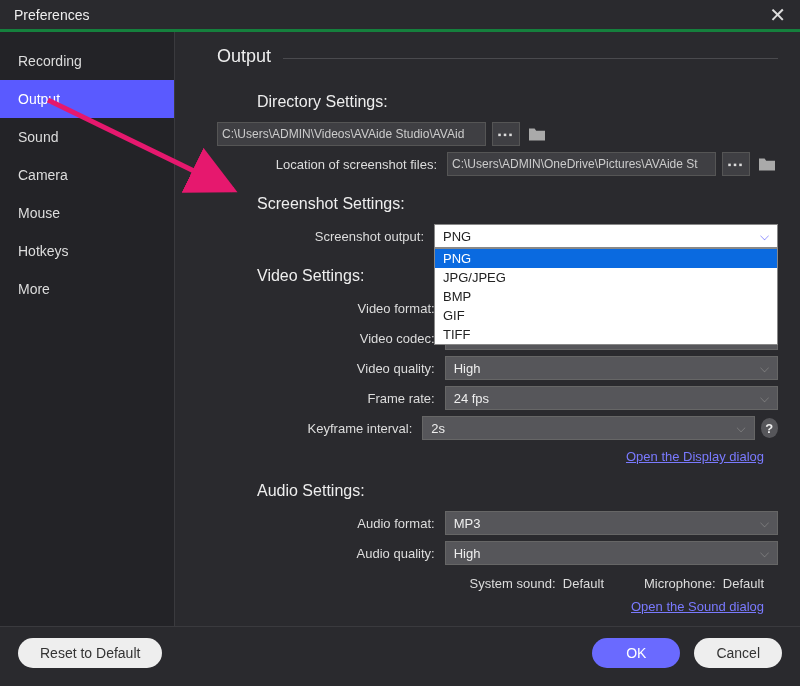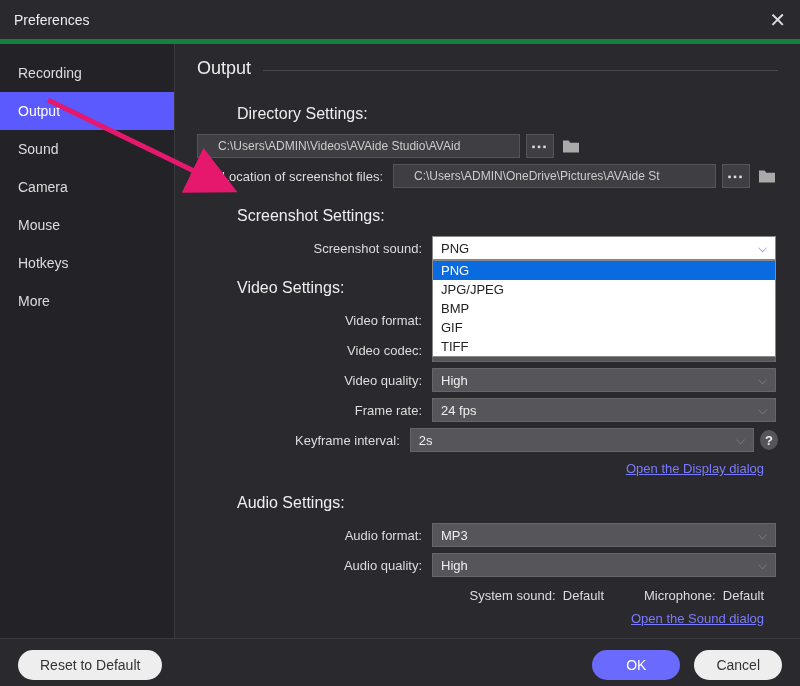--- a/index.html
+++ b/index.html
@@ -1,32 +1,32 @@
 <!DOCTYPE html>
 <html><head>
 <meta charset="utf-8">
 <style>
   * { box-sizing: border-box; margin: 0; padding: 0; font-family: -apple-system, BlinkMacSystemFont, "Segoe UI", Arial, sans-serif; }
   body { width: 800px; height: 686px; background: #2a2a2e; color: #ddd; overflow: hidden; position: relative; }
-  .titlebar { height: 44px; display: flex; align-items: center; justify-content: space-between; padding: 0 14px; border-bottom: 5px solid #15803d; }
+  .titlebar { height: 32px; display: flex; align-items: center; justify-content: space-between; padding: 0 14px; border-bottom: 3px solid #15803d; }
   .titlebar .title { font-size: 14px; color: #eee; }
   .close-x { font-size: 20px; color: #ddd; cursor: pointer; font-weight: 300; }
-  .body { display: flex; height: 594px; }
+  .body { display: flex; height: 594px; gap: 20px; }
   .sidebar { width: 175px; background: #232327; border-right: 1px solid #3a3a3e; padding-top: 10px; }
   .sidebar-item { padding: 11px 18px; font-size: 14px; color: #ddd; cursor: pointer; }
   .sidebar-item.active { background: #5a5aff; color: #fff; }
   .main { flex: 1; padding: 14px 22px 10px 22px; overflow: hidden; position: relative; }
   .section-title { font-size: 18px; color: #eee; font-weight: 500; margin-bottom: 6px; display: flex; align-items: center; gap: 12px;}
   .section-title .hr { flex:1; height:1px; background:#4a4a4e; margin-top:3px;}
   .subheading { font-size: 16px; color: #eee; font-weight: 500; margin: 18px 0 10px 40px; }
   .subheading.first { margin-top: 26px; }
   .row { display: flex; align-items: center; margin: 4px 0 4px 0; height: 26px; }
   .row-label { width: 235px; text-align: right; padding-right: 10px; font-size: 13px; color: #ddd; }
   .input-wrap { display: flex; align-items: center; gap: 6px; }
-  .text-input { width: 323px; height: 24px; background: #3f3f43; border: 1px solid #555; color: #ccc; font-size: 12px; padding: 0 20px; }
+  .text-input { width: 269px; height: 24px; background: #3f3f43; border: 1px solid #555; color: #ccc; font-size: 12px; padding: 0 4px; }
   .dots-btn { width: 28px; height: 24px; background: #3f3f43; border: 1px solid #555; color: #ddd; font-size: 10px; letter-spacing: 2px; display:flex; align-items:center; justify-content:center; cursor:pointer; font-weight:bold;}
   .folder-icon { width: 22px; height: 18px; color:#bbb; display:flex; align-items:center; justify-content:center;}
   .folder-icon svg { width:20px; height:16px; fill:#aaa;}
   .select-wrap { position: relative; border-radius: 8px; }
   .select { width: 344px; height: 24px; background: #56565a; border: 1px solid #666; color: #eee; font-size: 13px; padding: 0 8px; display: flex; align-items: center; justify-content: space-between; cursor: pointer; }
   .select.open-sel { background:#fff; color:#222; border:1px solid #888;}
   .chev { color: #6a6aff; font-size: 12px; }
   .chev.grey { color:#888;}
   .help-icon { width:20px; height:20px; border-radius:50%; background:#56565a; color:#eee; display:flex; align-items:center; justify-content:center; font-size:13px; margin-left:6px; cursor:pointer; font-weight:bold;}
   .link { color:#7a7aff; text-decoration:underline; font-size:13px; cursor:pointer; text-align:right; margin:8px 14px 0 0;}
@@ -87,21 +87,21 @@
         <div class="folder-icon">
             <svg viewBox="0 0 24 20">
               <path d="M2 3h7l2 3h11v12H2z"></path>
             </svg>
           </div>
       </div>
     </div>
 
     <div class="subheading">Screenshot Settings:</div>
     <div class="row">
-      <div class="row-label">Screenshot sound:</div>
+      <div class="row-label">Screenshot output:</div>
       <div class="select-wrap">
         <div class="select open-sel">
           <span>PNG</span>
           <span class="chev">⌵</span>
         </div>
         <div class="dropdown">
           <div class="dropdown-item selected">PNG</div>
           <div class="dropdown-item">JPG/JPEG</div>
           <div class="dropdown-item">BMP</div>
           <div class="dropdown-item">GIF</div>

